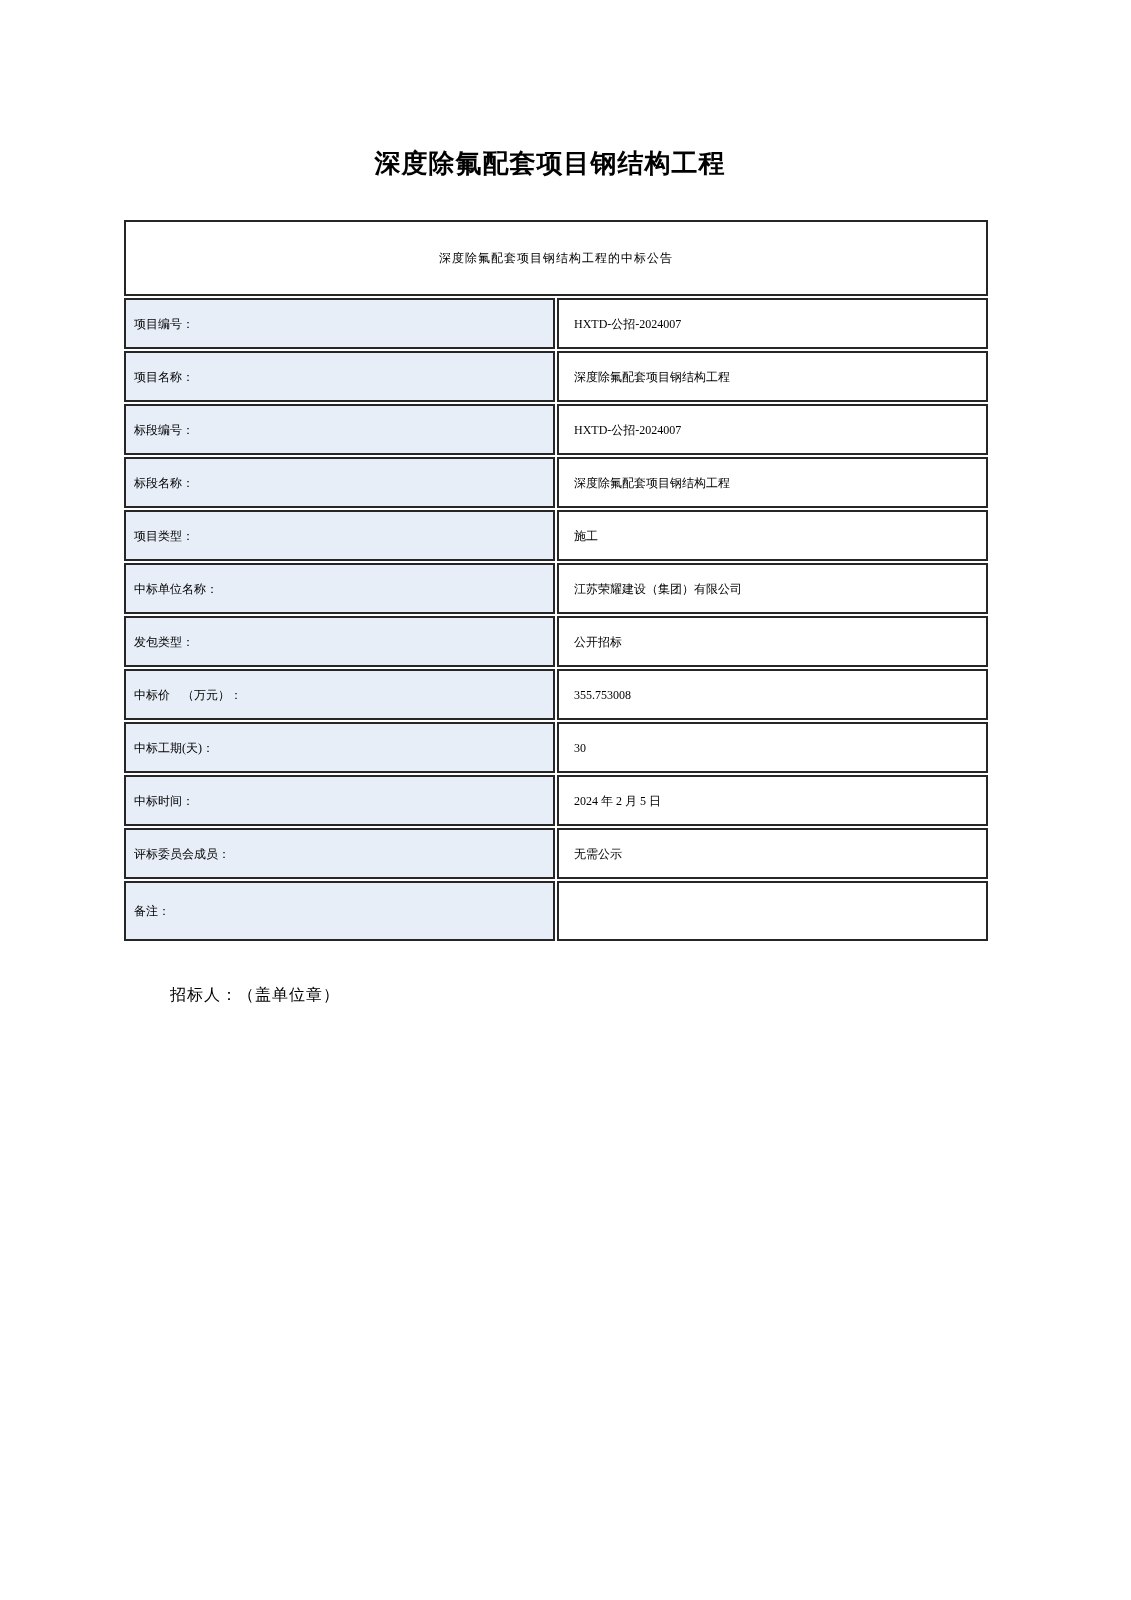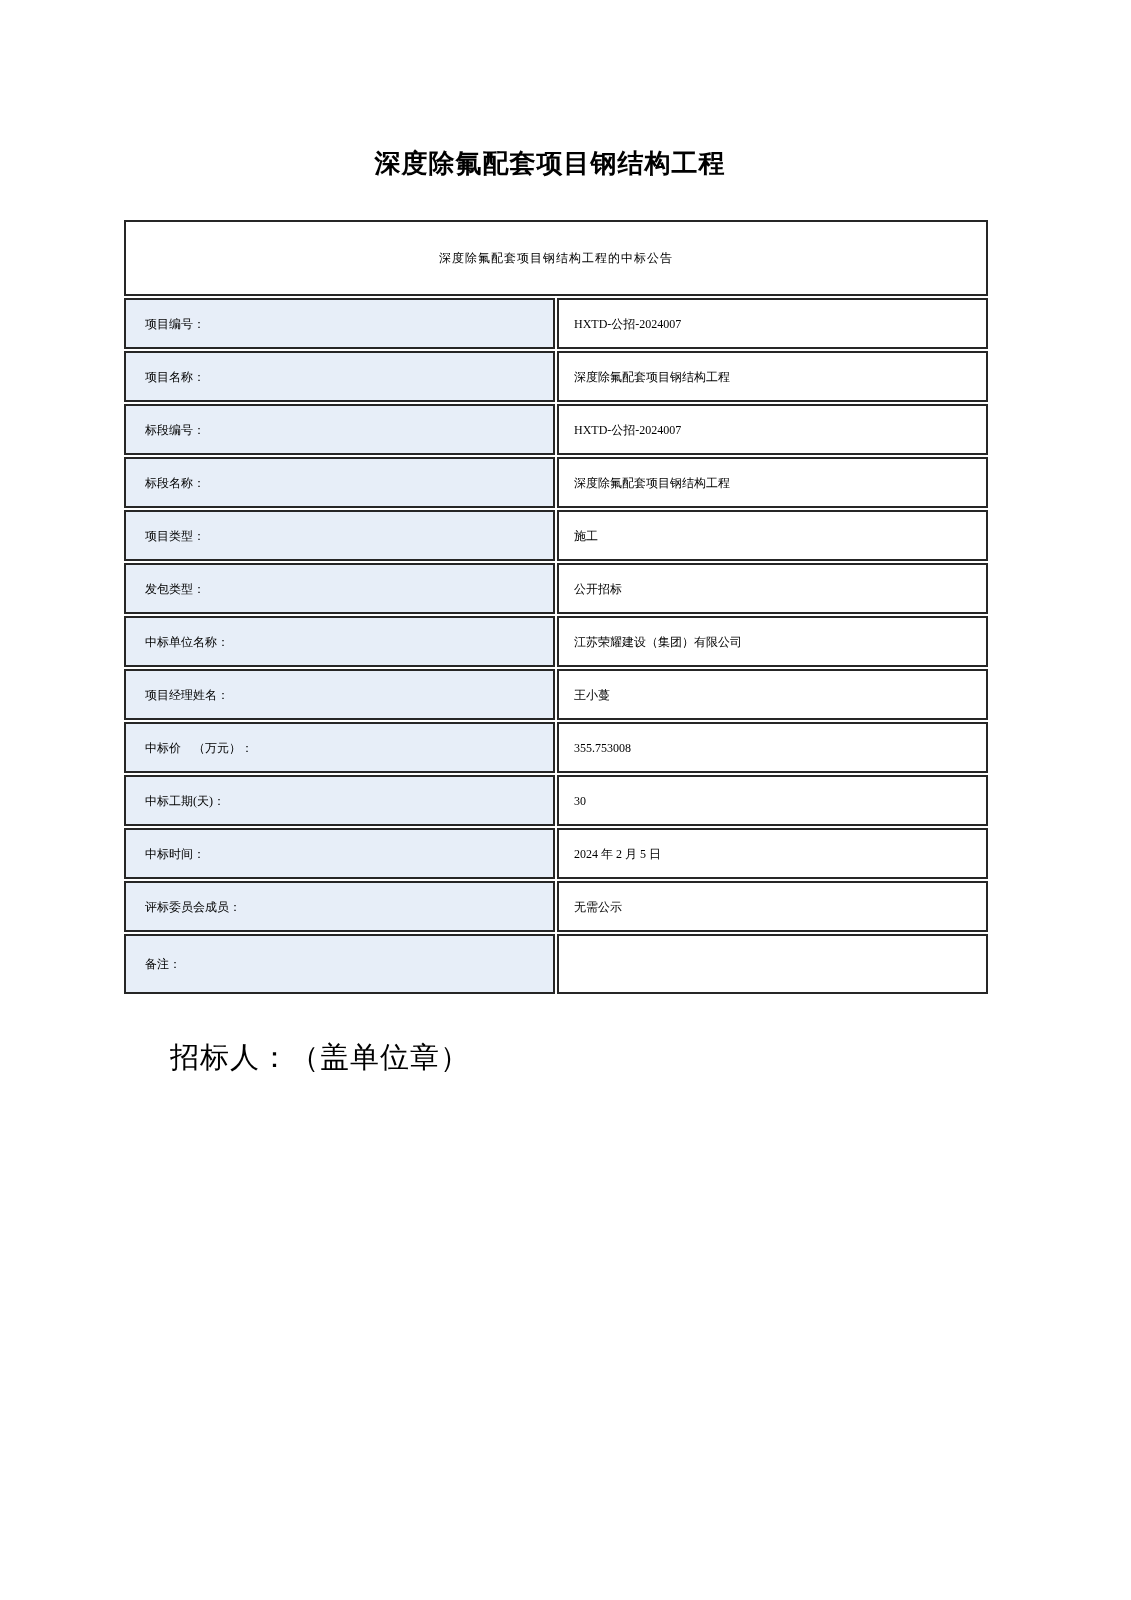--- a/index.html
+++ b/index.html
@@ -50,32 +50,32 @@
   td.header-cell{
     height:70px;
     text-align:center;
     font-size:25px;
     letter-spacing:1px;
     background:#ffffff;
   }
   td.label-cell{
     width:300px;
     background:var(--label-cell-bg);
-    padding:0 4px 0 19px;
+    padding:0 4px 0 8px;
   }
   td.value-cell{
     background:#ffffff;
     padding:0 6px 0 15px;
   }
   tr.std td{height:47px;}
   tr.tall td{height:74px;}
   tr.note td{height:56px;}
   .tenderer{
     margin:42px 0 0 170px;
-    font-size:29px;
+    font-size:16px;
     letter-spacing:1px;
   }
   .date{
     margin:84px 0 0 642px;
     font-size:24px;
     letter-spacing:1px;
   }
 </style>
 </head>
 <body>
@@ -103,30 +103,26 @@
       </tr>
       <tr class="std">
         <td class="label-cell">标段名称：</td>
         <td class="value-cell">深度除氟配套项目钢结构工程</td>
       </tr>
       <tr class="std">
         <td class="label-cell">项目类型：</td>
         <td class="value-cell">施工</td>
       </tr>
       <tr class="std">
-        <td class="label-cell">发包类型：</td>
-        <td class="value-cell">公开招标</td>
-      </tr>
-      <tr class="std">
         <td class="label-cell">中标单位名称：</td>
         <td class="value-cell">江苏荣耀建设（集团）有限公司</td>
       </tr>
       <tr class="std">
-        <td class="label-cell">项目经理姓名：</td>
-        <td class="value-cell">王小蔓</td>
+        <td class="label-cell">发包类型：</td>
+        <td class="value-cell">公开招标</td>
       </tr>
       <tr class="std">
         <td class="label-cell">中标价　（万元）：</td>
         <td class="value-cell">355.753008</td>
       </tr>
       <tr class="std">
         <td class="label-cell">中标工期(天)：</td>
         <td class="value-cell">30</td>
       </tr>
       <tr class="std">

